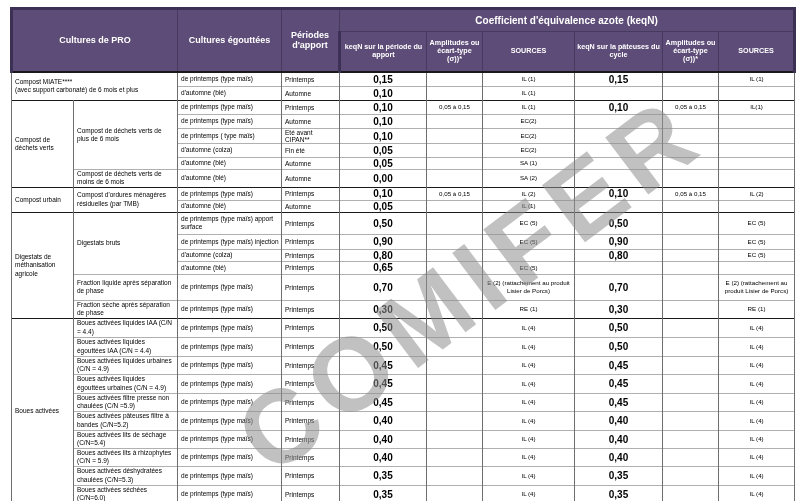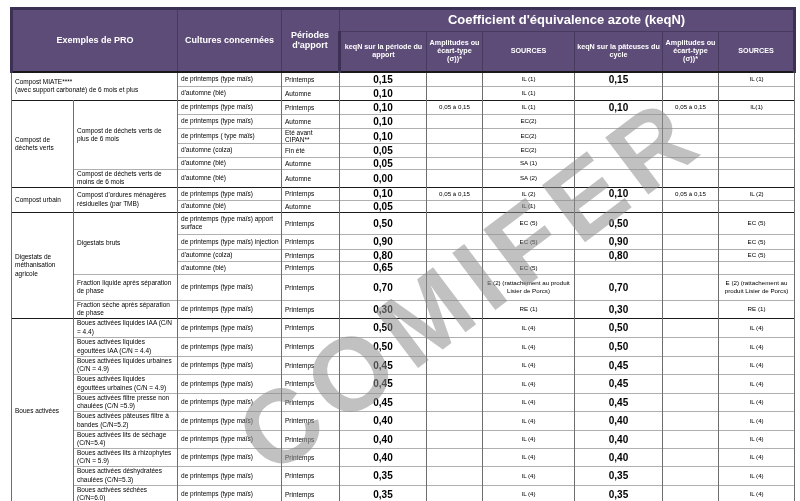--- a/index.html
+++ b/index.html
@@ -26,21 +26,21 @@
   thead th{
     background:var(--hdr-bg);color:#ffffff;font-weight:bold;
     border:1px solid var(--hdr-border);
     text-align:center;vertical-align:middle;
     padding:1px 2px;line-height:1.15;
   }
   thead tr:first-child th{border-top:3px solid var(--hdr-outer);}
   thead th:first-child{border-left:3px solid var(--hdr-outer);}
   thead th:last-child{border-right:3px solid var(--hdr-outer);}
   th.main-hdr{font-size:9px;}
-  th.group-title{font-size:13px;}
+  th.group-title{font-size:10px;}
   th.sub-hdr{font-size:7.2px;}
   tbody td{
     border-left:1px solid var(--col-line);
     border-right:1px solid var(--col-line);
     border-top:1px solid var(--row-line);
     vertical-align:middle;overflow:hidden;
     padding:0 2px;color:#000;
   }
   tbody tr:first-child td{border-top:2px solid var(--group-line);}
   tr.gstart td{border-top:1.5px solid var(--group-line);}
@@ -73,22 +73,22 @@
       <col style="width:58px">
         <col style="width:87px">
         <col style="width:56px">
       <col style="width:92px">
         <col style="width:88px">
         <col style="width:56px">
       <col style="width:76px">
     </colgroup>
     <thead>
       <tr style="height:23px">
-        <th class="main-hdr" rowspan="2" colspan="2">Exemples de PRO</th>
-        <th class="main-hdr" rowspan="2">Cultures concernées</th>
+        <th class="main-hdr" rowspan="2" colspan="2">Cultures de PRO</th>
+        <th class="main-hdr" rowspan="2">Cultures égouttées</th>
         <th class="main-hdr" rowspan="2">Périodes d'apport</th>
         <th class="group-title" colspan="6">Coefficient d'équivalence azote (keqN)</th>
       </tr>
       <tr style="height:40px">
         <th class="sub-hdr">keqN sur la période du apport</th>
         <th class="sub-hdr">Amplitudes ou écart-type (σ))*</th>
         <th class="sub-hdr">SOURCES</th>
         <th class="sub-hdr">keqN sur la pâteuses du cycle</th>
         <th class="sub-hdr">Amplitudes ou écart-type (σ))*</th>
         <th class="sub-hdr">SOURCES</th>

